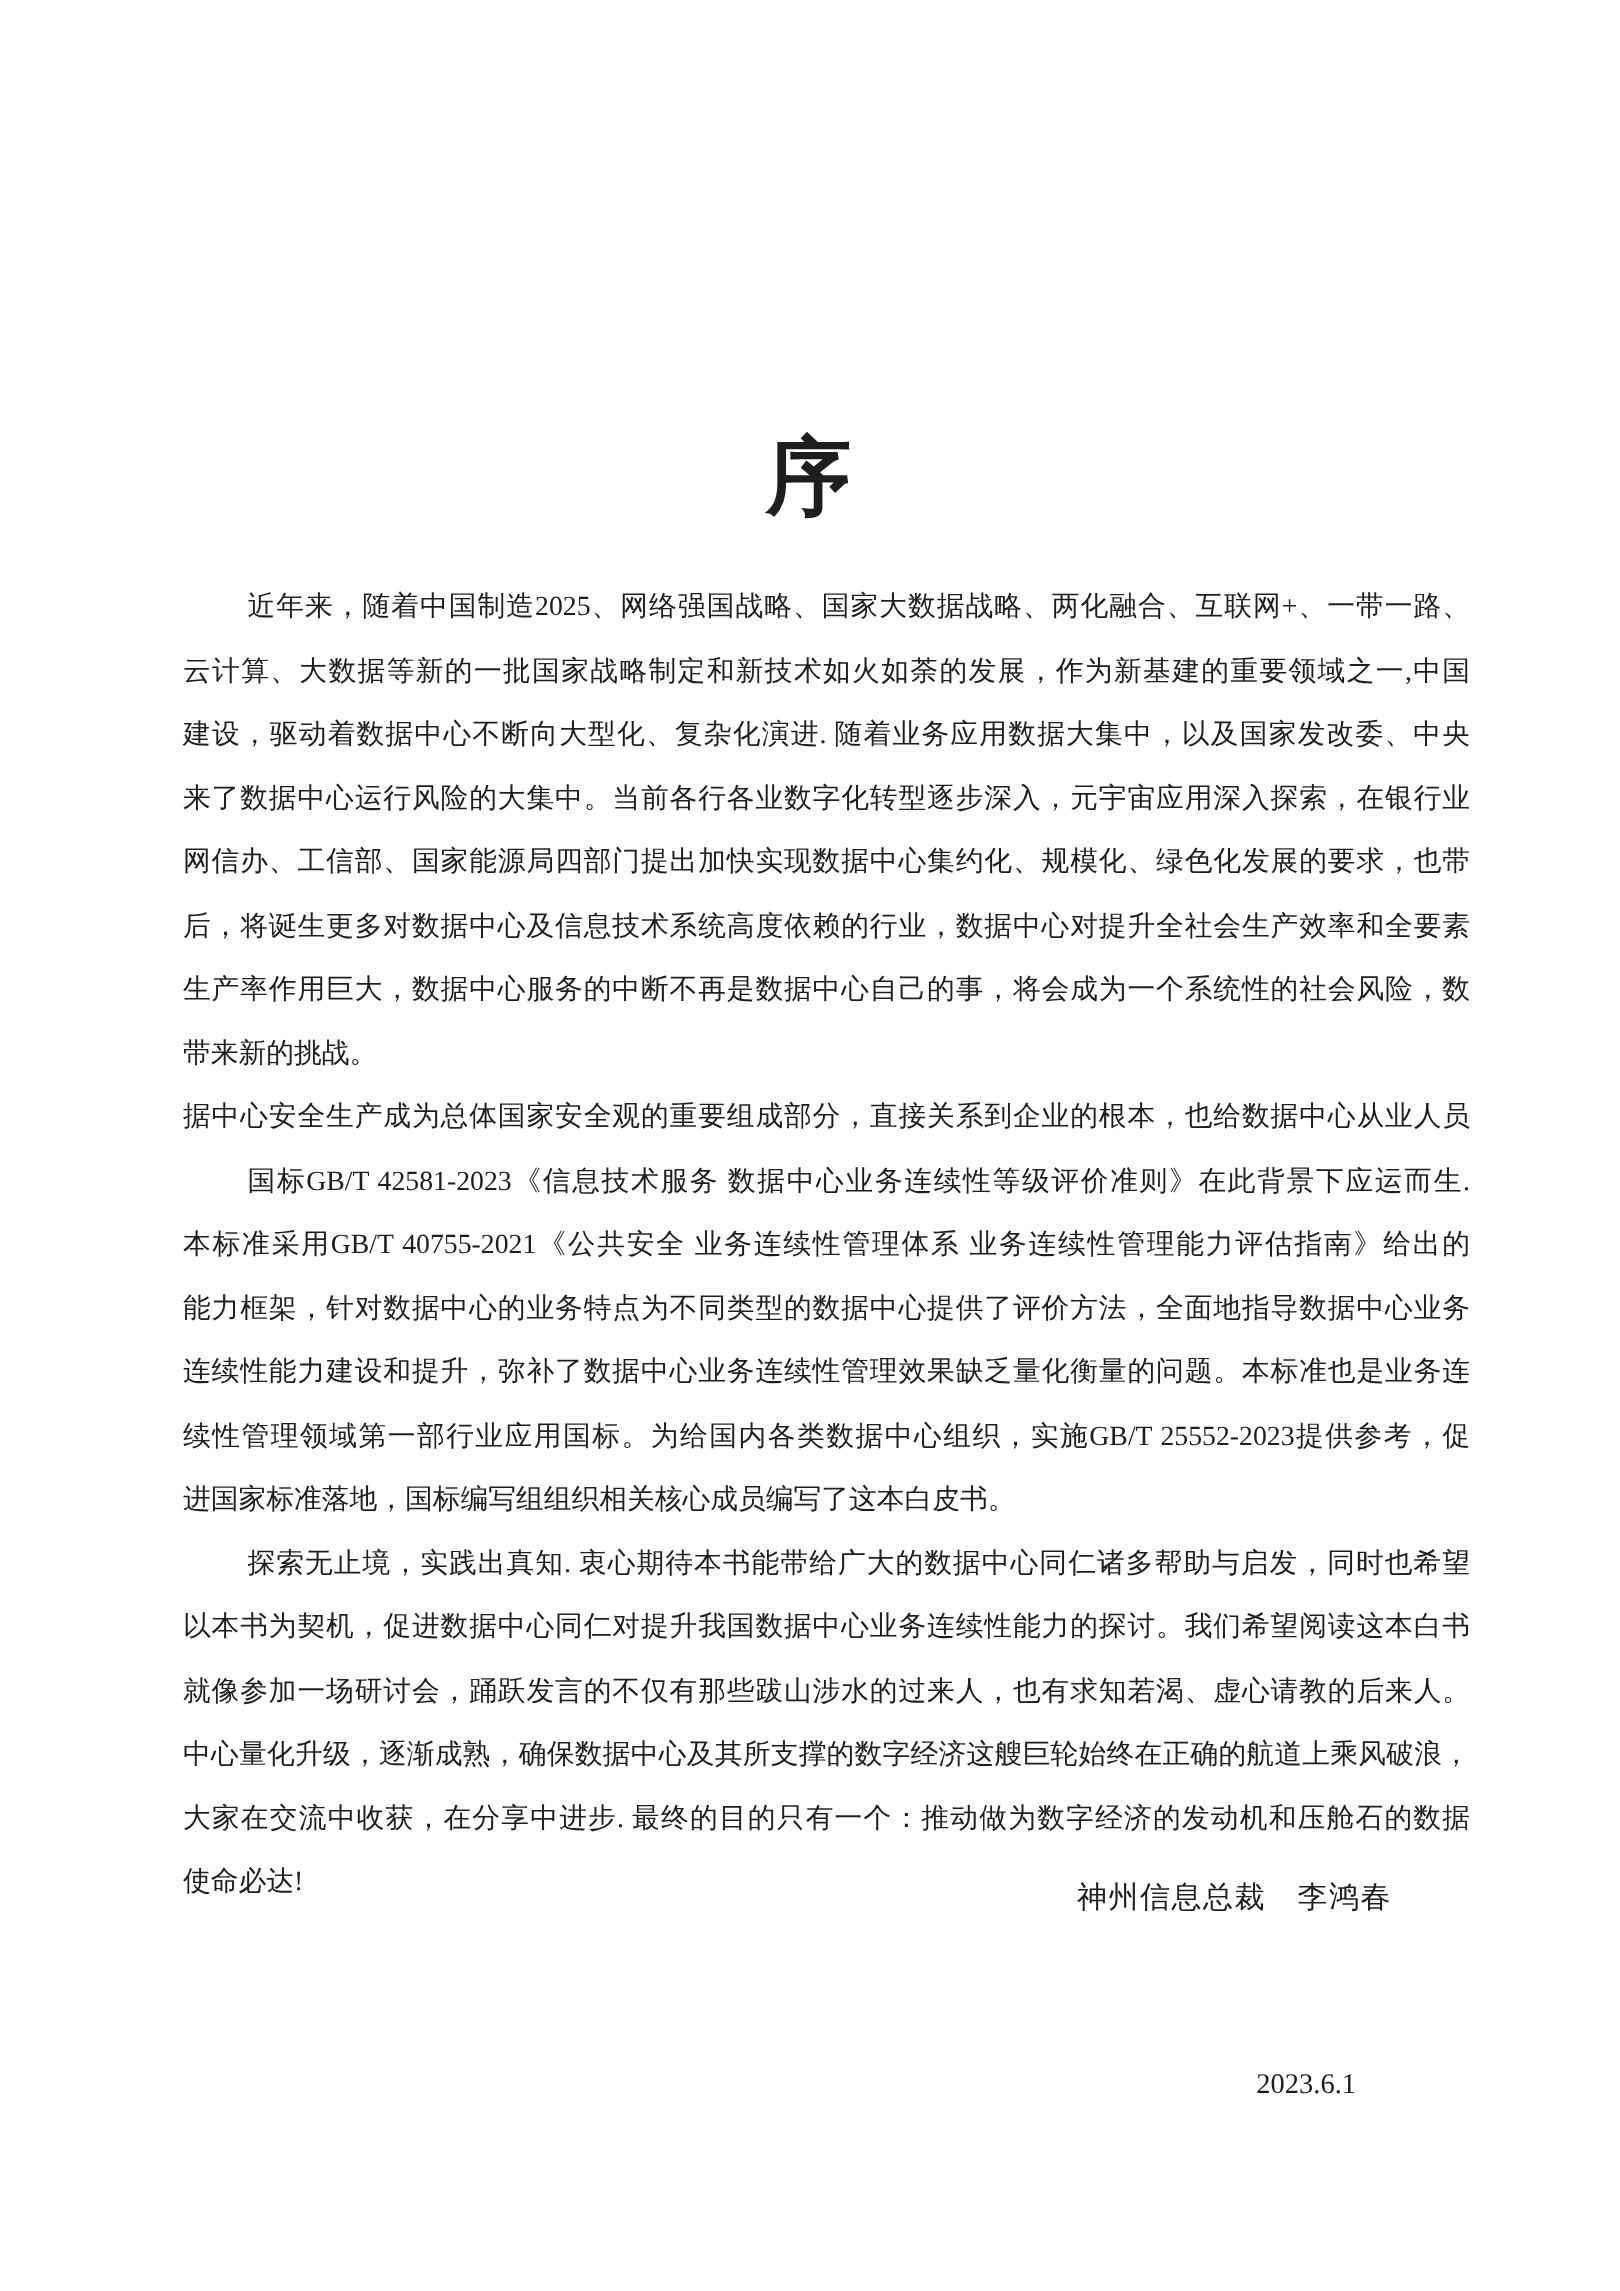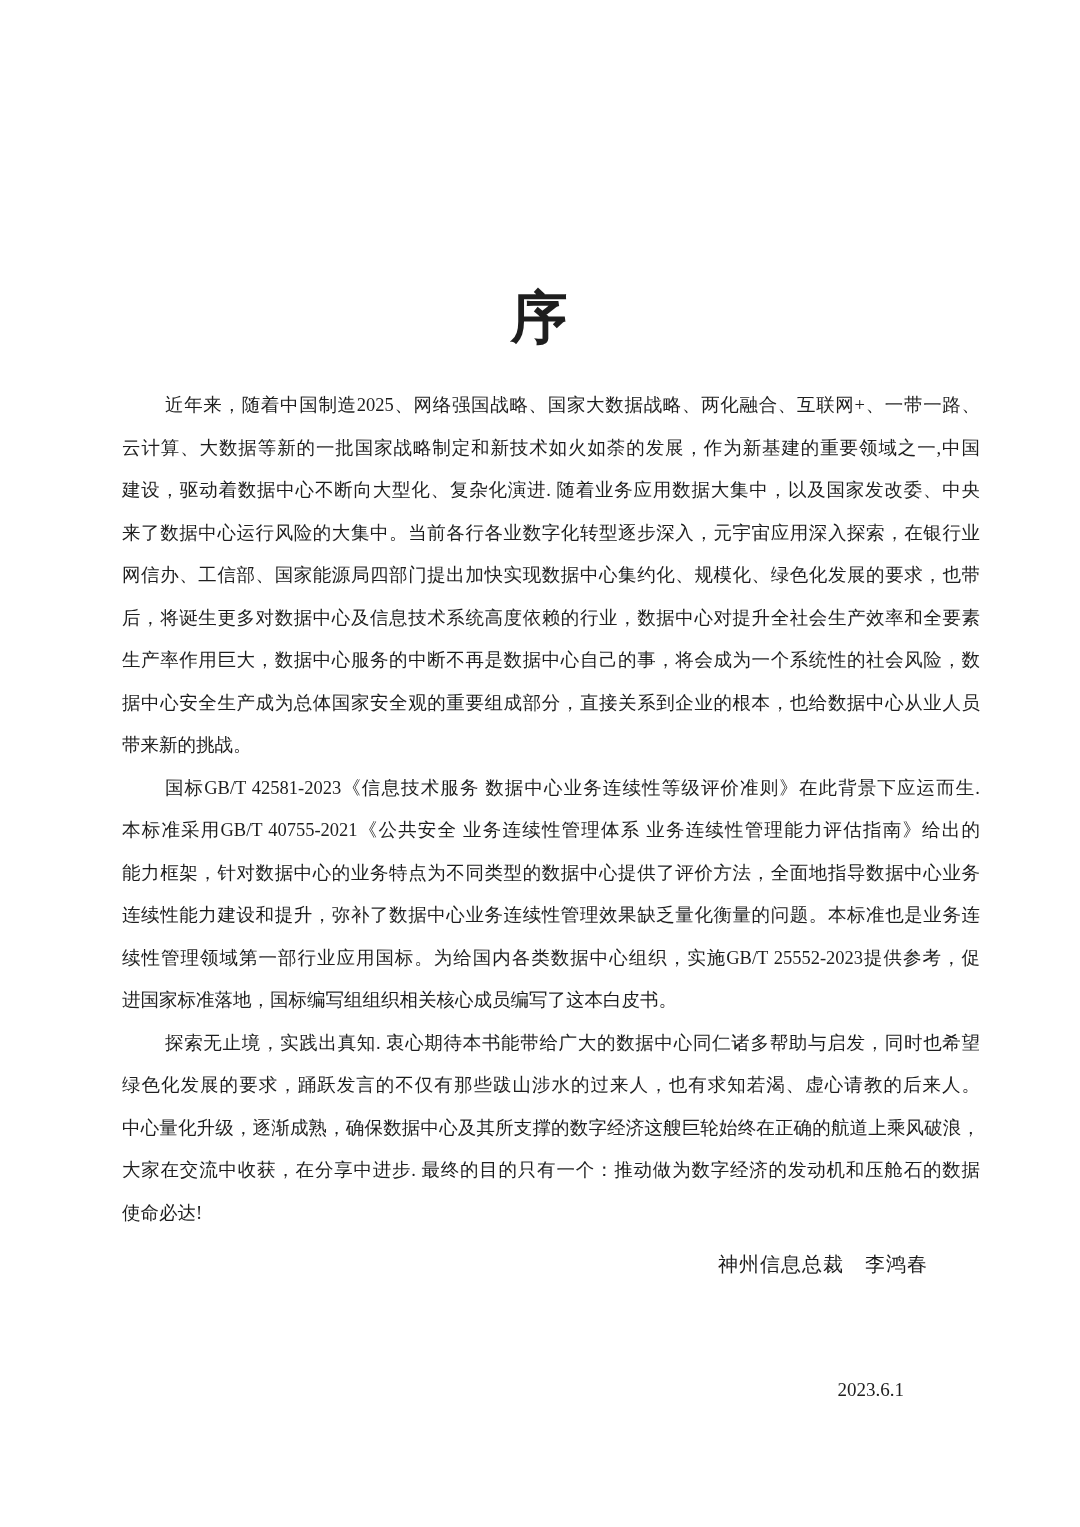--- a/index.html
+++ b/index.html
@@ -65,34 +65,35 @@
   <h1 class="title">序</h1>
   <div class="body-text" id="paragraphs">
       <div class="para">
         <div class="line first">近年来，随着中国制造2025、网络强国战略、国家大数据战略、两化融合、互联网+、一带一路、</div>
         <div class="line">云计算、大数据等新的一批国家战略制定和新技术如火如荼的发展，作为新基建的重要领域之一,中国</div>
         <div class="line">建设，驱动着数据中心不断向大型化、复杂化演进. 随着业务应用数据大集中，以及国家发改委、中央</div>
         <div class="line">来了数据中心运行风险的大集中。当前各行各业数字化转型逐步深入，元宇宙应用深入探索，在银行业</div>
         <div class="line">网信办、工信部、国家能源局四部门提出加快实现数据中心集约化、规模化、绿色化发展的要求，也带</div>
         <div class="line">后，将诞生更多对数据中心及信息技术系统高度依赖的行业，数据中心对提升全社会生产效率和全要素</div>
         <div class="line">生产率作用巨大，数据中心服务的中断不再是数据中心自己的事，将会成为一个系统性的社会风险，数</div>
+        <div class="line last">带来新的挑战。</div>
         <div class="line">据中心安全生产成为总体国家安全观的重要组成部分，直接关系到企业的根本，也给数据中心从业人员</div>
-        <div class="line last">带来新的挑战。</div>
       </div>
       <div class="para">
         <div class="line first">国标GB/T 42581-2023《信息技术服务 数据中心业务连续性等级评价准则》在此背景下应运而生.</div>
         <div class="line">本标准采用GB/T 40755-2021《公共安全 业务连续性管理体系 业务连续性管理能力评估指南》给出的</div>
         <div class="line">能力框架，针对数据中心的业务特点为不同类型的数据中心提供了评价方法，全面地指导数据中心业务</div>
         <div class="line">连续性能力建设和提升，弥补了数据中心业务连续性管理效果缺乏量化衡量的问题。本标准也是业务连</div>
         <div class="line">续性管理领域第一部行业应用国标。为给国内各类数据中心组织，实施GB/T 25552-2023提供参考，促</div>
         <div class="line last">进国家标准落地，国标编写组组织相关核心成员编写了这本白皮书。</div>
       </div>
       <div class="para">
         <div class="line first">探索无止境，实践出真知. 衷心期待本书能带给广大的数据中心同仁诸多帮助与启发，同时也希望</div>
-        <div class="line">绿色化发展的要求，踊跃发言的不仅有那些跋山涉水的过来人，也有求知若渴、虚心请教的后来人。</div>
+        <div class="line">以本书为契机，促进数据中心同仁对提升我国数据中心业务连续性能力的探讨。我们希望阅读这本白书</div>
+        <div class="line">就像参加一场研讨会，踊跃发言的不仅有那些跋山涉水的过来人，也有求知若渴、虚心请教的后来人。</div>
         <div class="line">中心量化升级，逐渐成熟，确保数据中心及其所支撑的数字经济这艘巨轮始终在正确的航道上乘风破浪，</div>
         <div class="line">大家在交流中收获，在分享中进步. 最终的目的只有一个：推动做为数字经济的发动机和压舱石的数据</div>
         <div class="line last">使命必达!</div>
       </div>
     </div>
   <div class="signature">神州信息总裁　李鸿春</div>
   <div class="date">2023.6.1</div>
 </div>
 
 </body></html>

